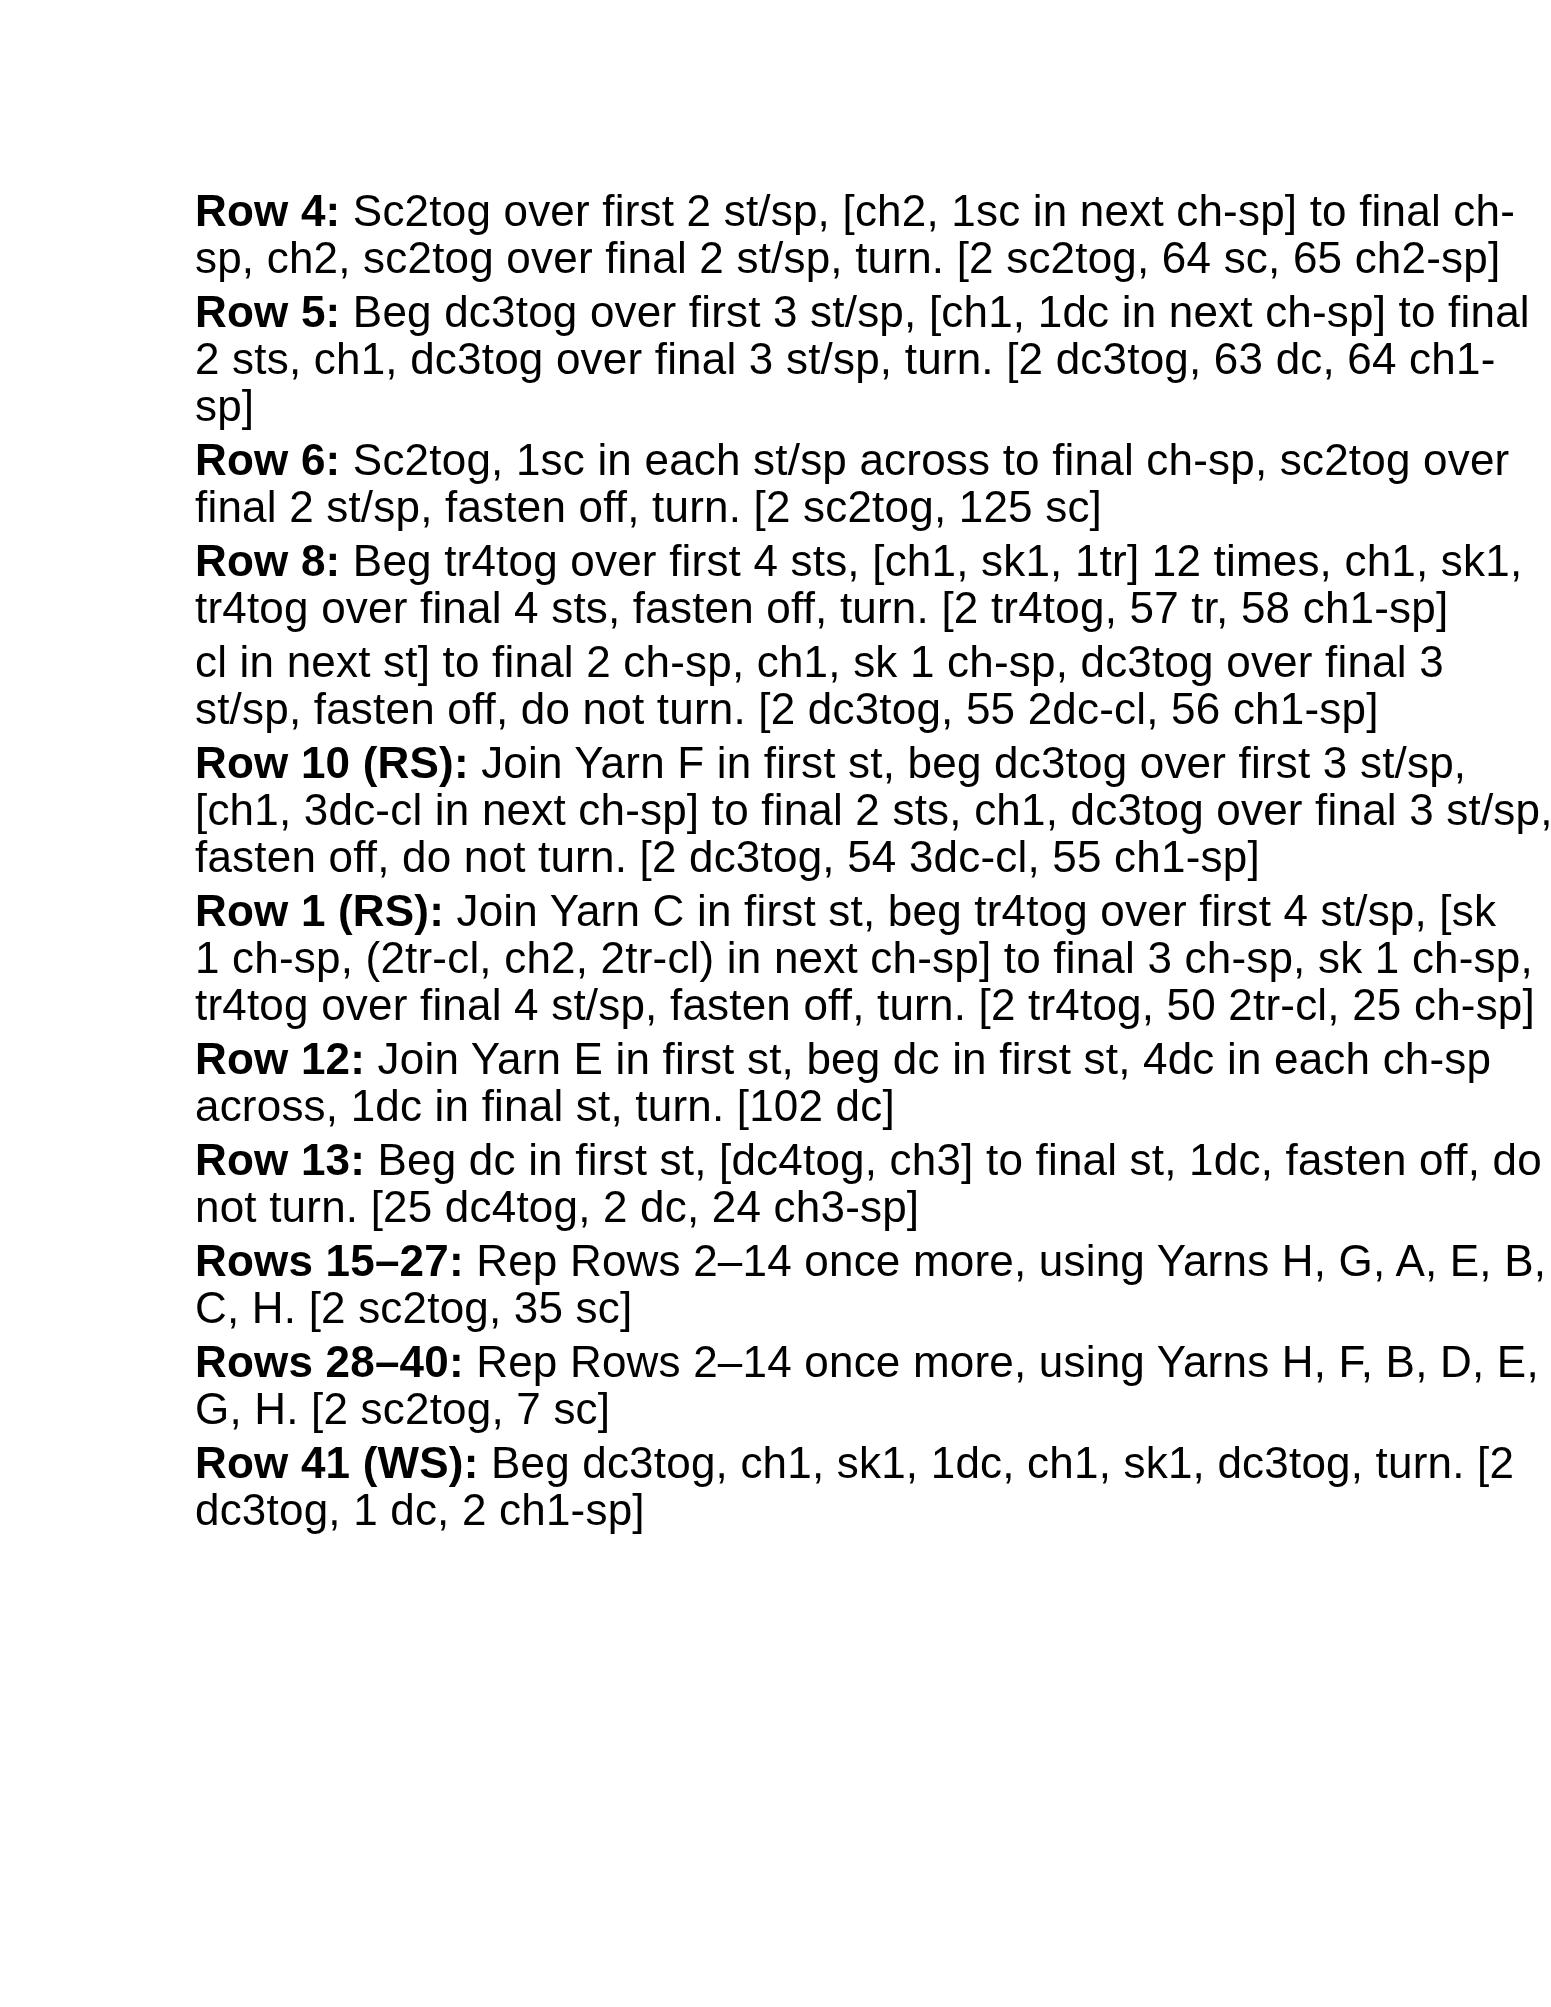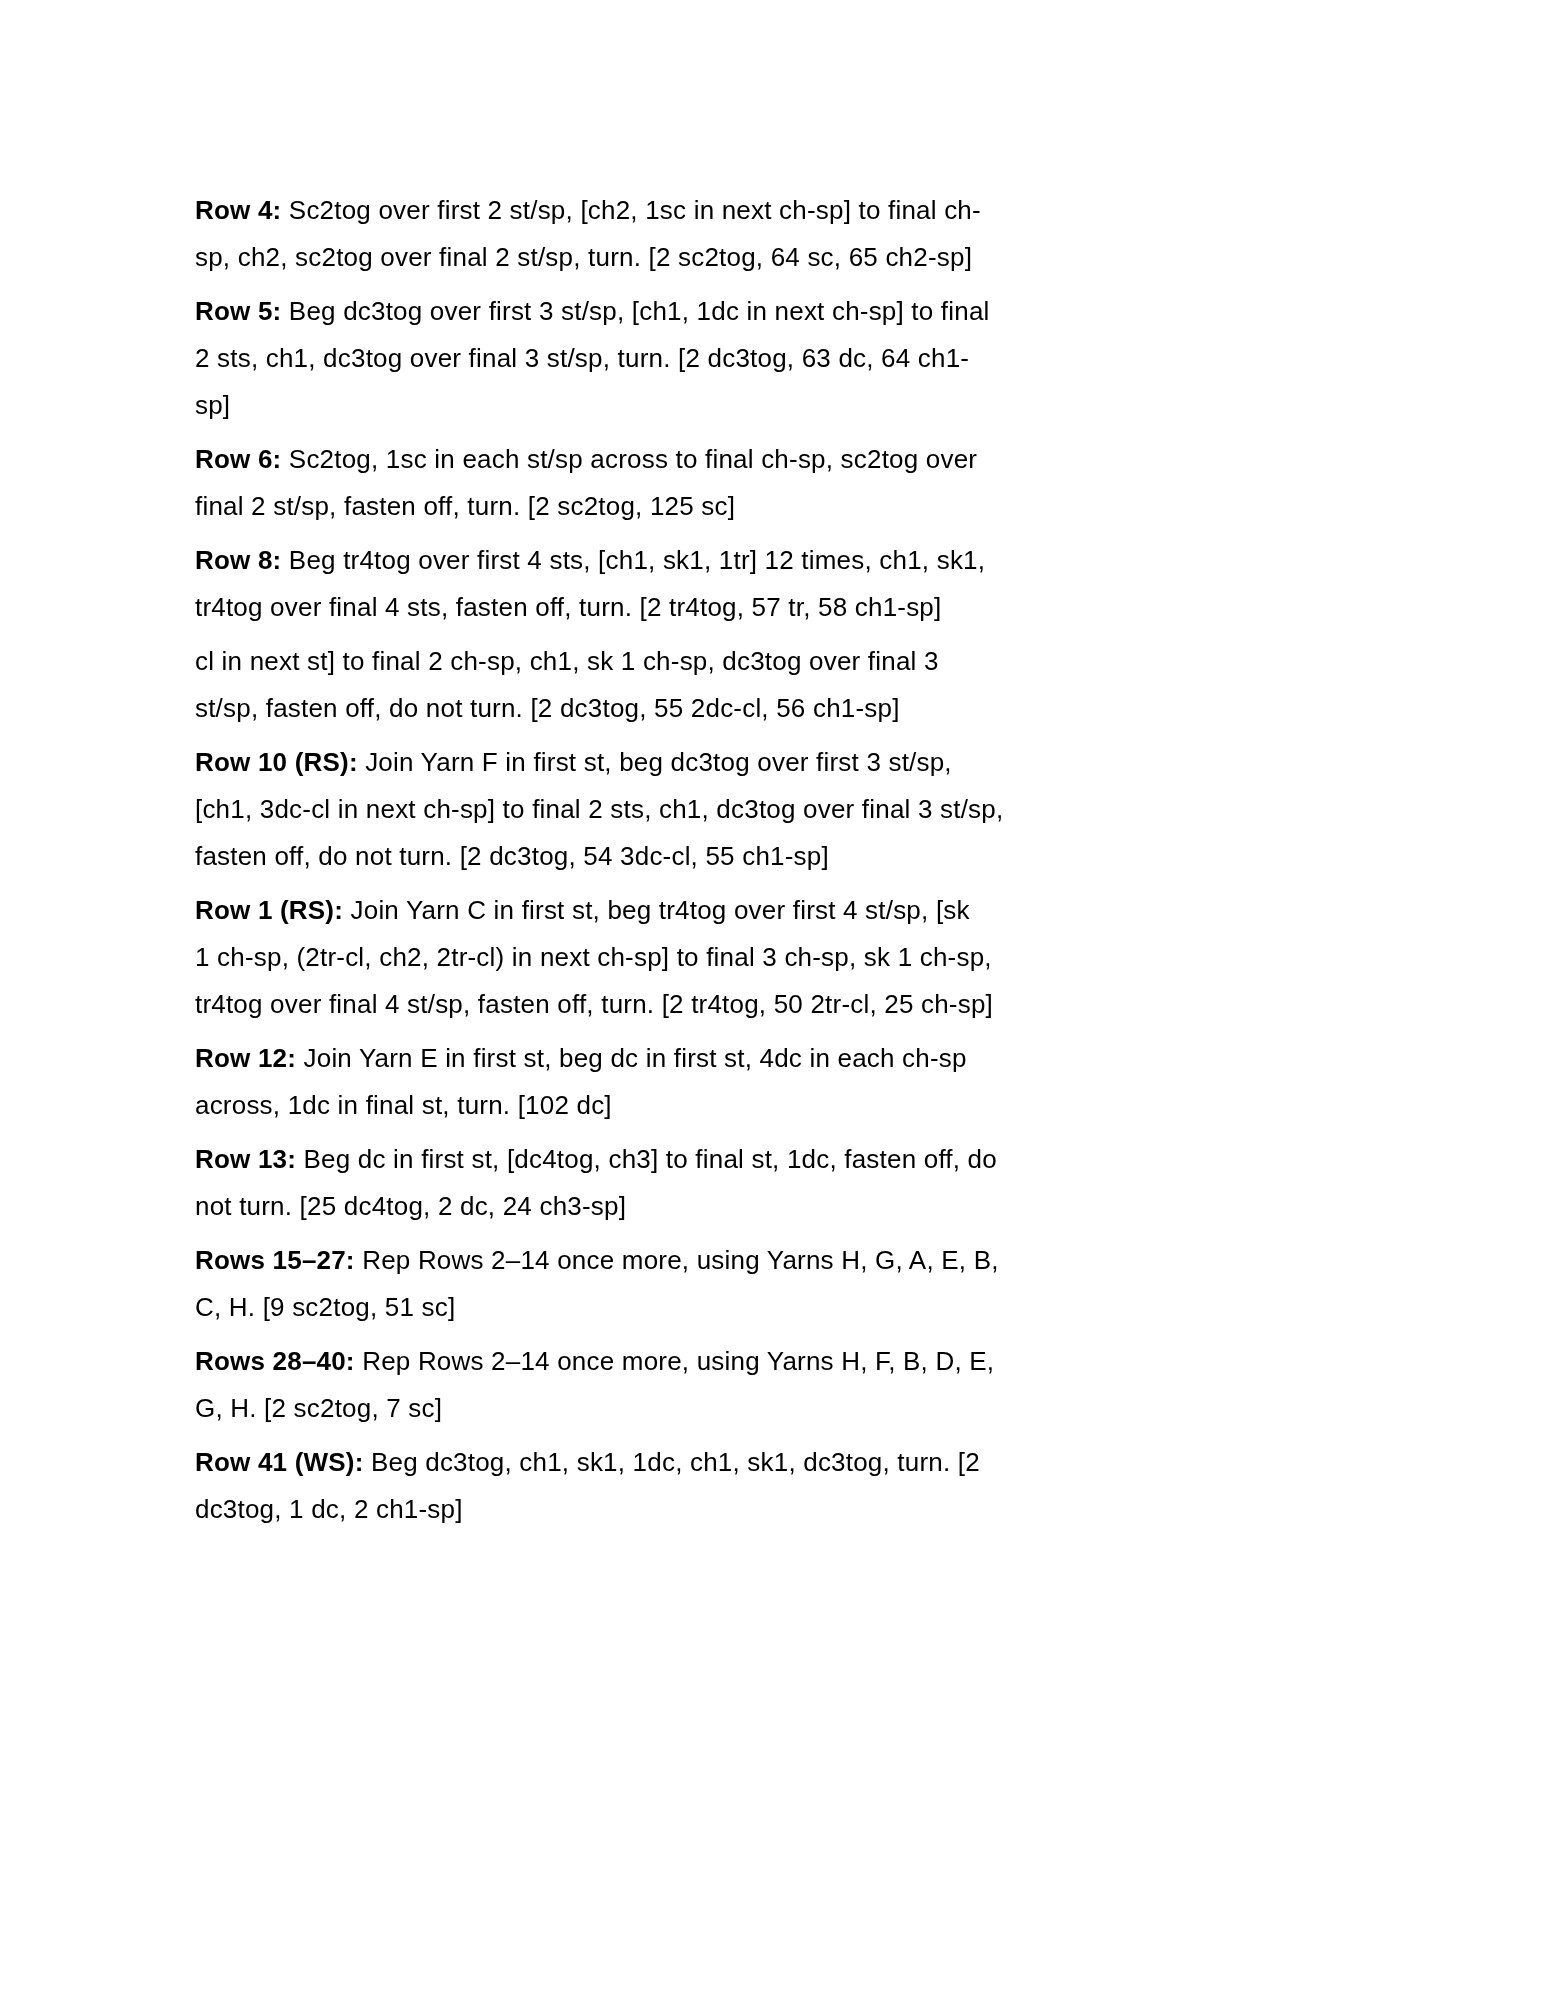--- a/index.html
+++ b/index.html
@@ -16,21 +16,21 @@
     overflow: hidden;
   }
   .doc-content {
     position: absolute;
     left: 195px;
     top: 187px;
     width: 1300px;
   }
   .pattern-row {
     margin: 0 0 7px 0;
-    font-size: 26px;
+    font-size: 44px;
     line-height: 47px;
     font-weight: 400;
     letter-spacing: 0.2px;
   }
   .row-line {
     display: block;
     white-space: nowrap;
   }
   .row-label {
     font-weight: 700;
@@ -77,21 +77,21 @@
         <span class="row-line">across, 1dc in final st, turn. [102 dc]</span>
       </p>
       <p class="pattern-row">
         <span class="row-line"><span class="row-label">Row 13:</span> Beg dc in first st, [dc4tog, ch3] to final st, 1dc, fasten off, do</span>
         <span class="row-line">not turn. [25 dc4tog, 2 dc, 24 ch3-sp]</span>
       </p>
       <p class="pattern-row">
       </p>
       <p class="pattern-row">
         <span class="row-line"><span class="row-label">Rows 15–27:</span> Rep Rows 2–14 once more, using Yarns H, G, A, E, B,</span>
-        <span class="row-line">C, H. [9 sc2tog, 51 sc]</span>
+        <span class="row-line">C, H. [2 sc2tog, 35 sc]</span>
       </p>
       <p class="pattern-row">
         <span class="row-line"><span class="row-label">Rows 28–40:</span> Rep Rows 2–14 once more, using Yarns H, F, B, D, E,</span>
         <span class="row-line">G, H. [2 sc2tog, 7 sc]</span>
       </p>
       <p class="pattern-row">
         <span class="row-line"><span class="row-label">Row 41 (WS):</span> Beg dc3tog, ch1, sk1, 1dc, ch1, sk1, dc3tog, turn. [2</span>
         <span class="row-line">dc3tog, 1 dc, 2 ch1-sp]</span>
       </p>
     </section>

